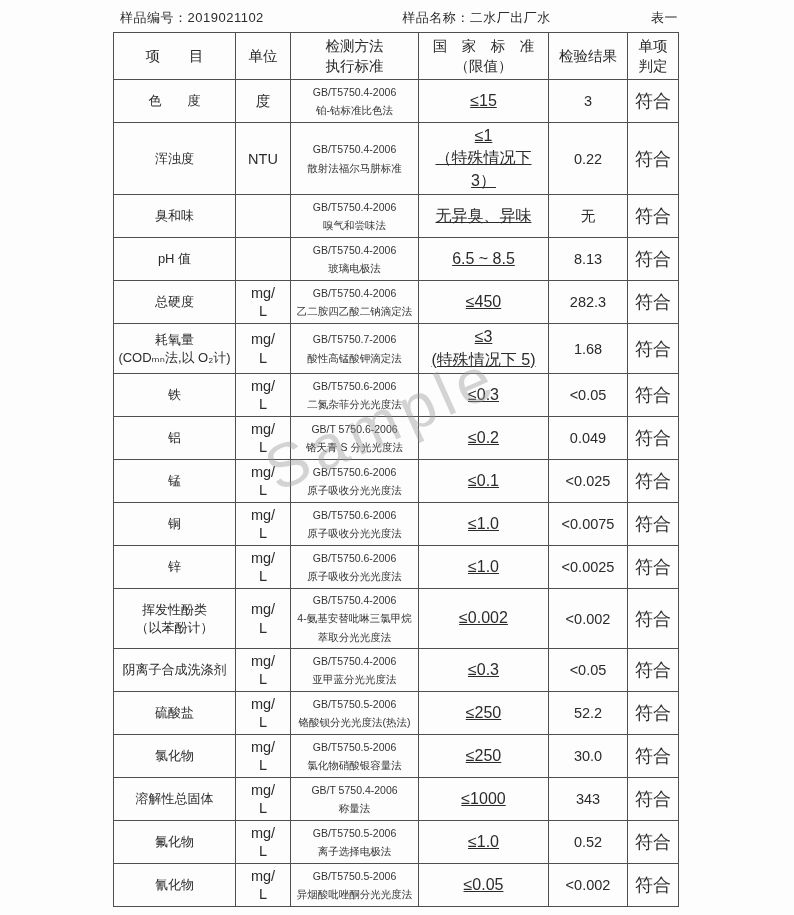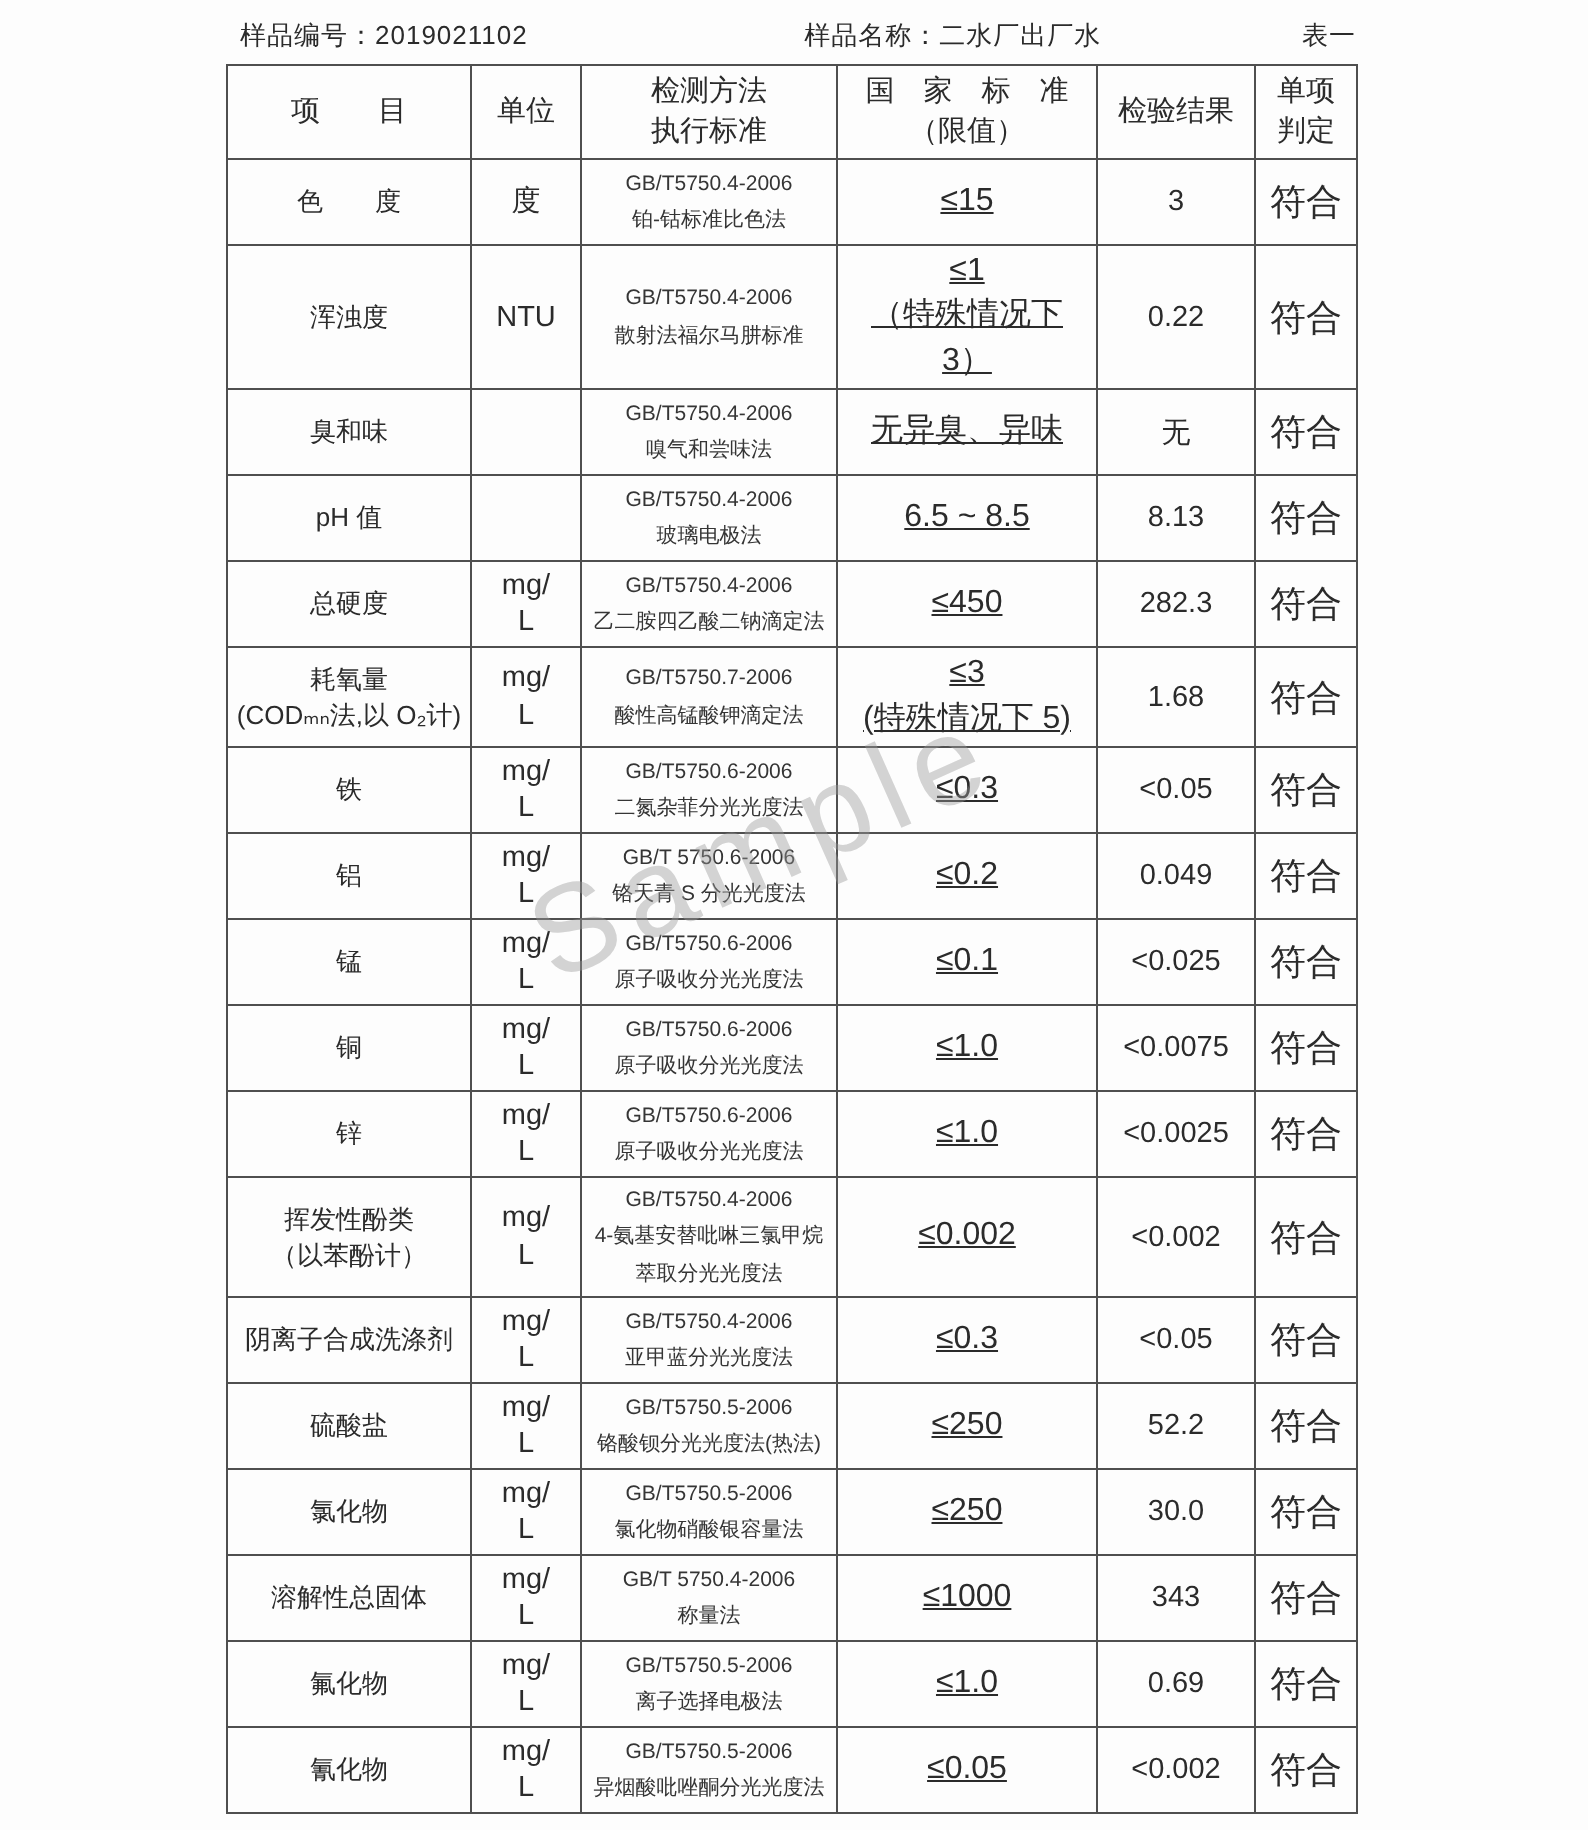--- a/index.html
+++ b/index.html
@@ -263,21 +263,21 @@
           <td class="result">343</td>
           <td class="judge">符合</td>
         </tr>
         <tr>
           <td class="item">氟化物</td>
           <td class="unit">mg/
 L</td>
           <td class="method">GB/T5750.5-2006
 离子选择电极法</td>
           <td class="limit">≤1.0</td>
-          <td class="result">0.69</td>
+          <td class="result">0.52</td>
           <td class="judge">符合</td>
         </tr>
         <tr>
           <td class="item">氰化物</td>
           <td class="unit">mg/
 L</td>
           <td class="method">GB/T5750.5-2006
 异烟酸吡唑酮分光光度法</td>
           <td class="limit">≤0.05</td>
           <td class="result">&lt;0.002</td>

